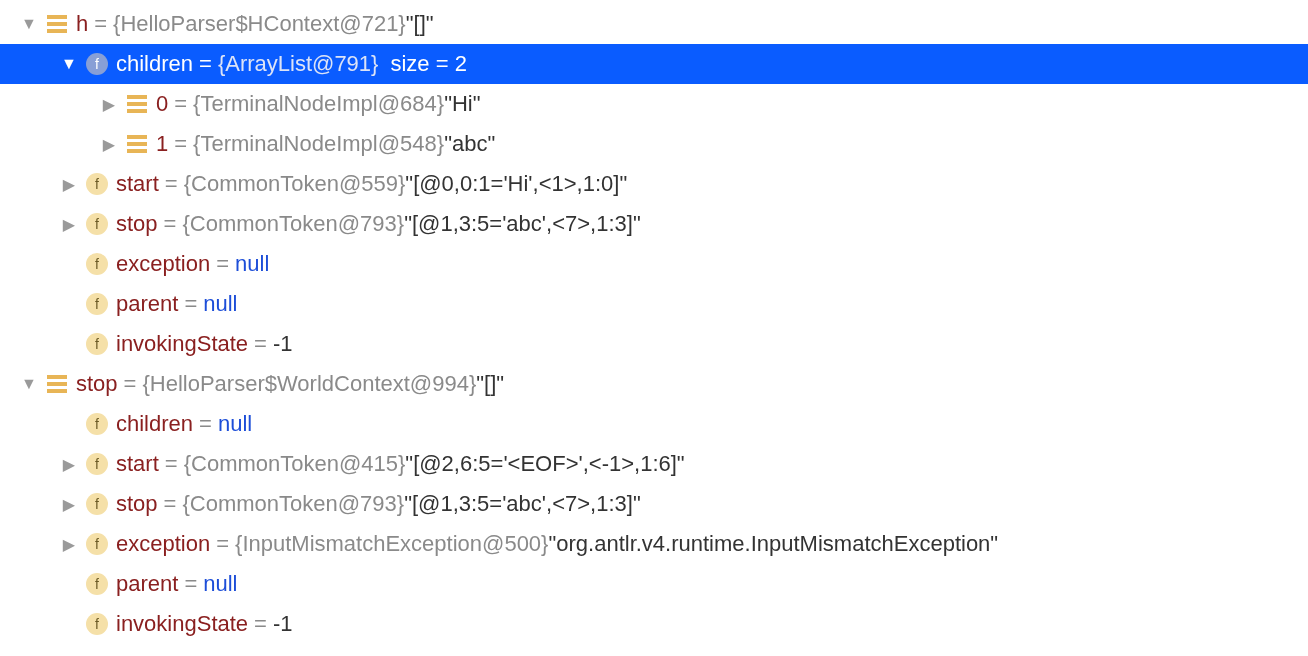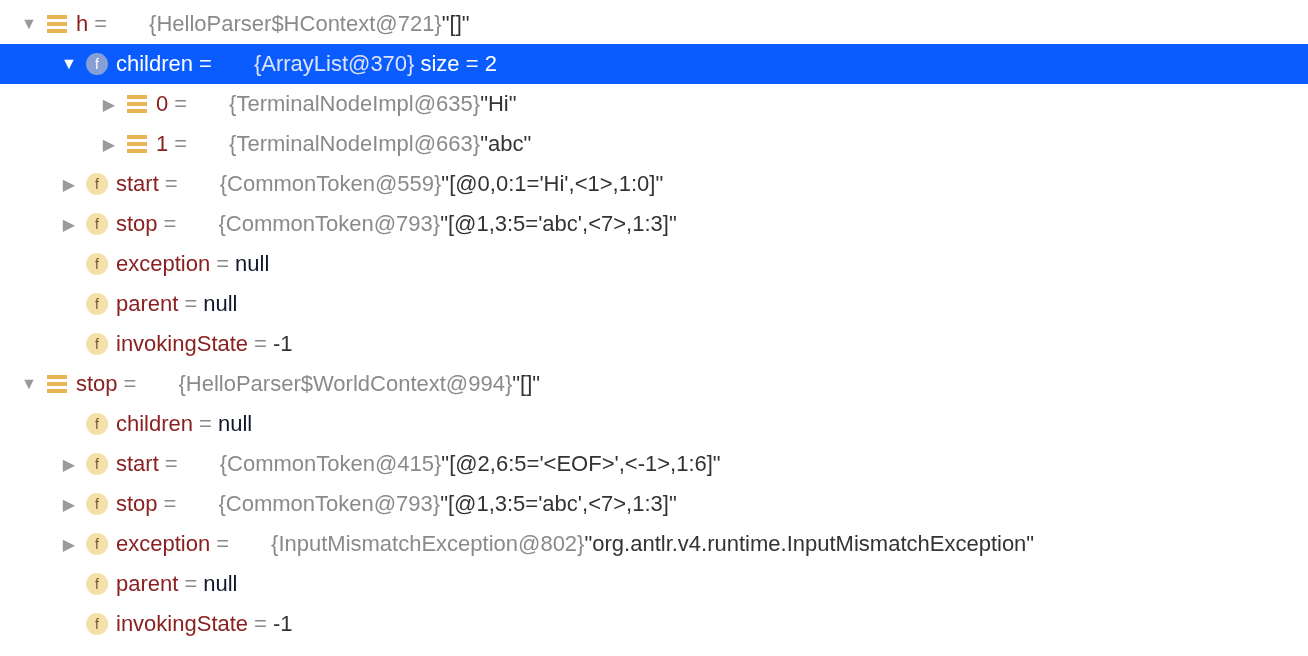--- a/index.html
+++ b/index.html
@@ -56,25 +56,25 @@
     font-weight: 500;
   }
   .row.selected .icon.field {
     background: #889fd6;
     color: #fff;
   }
   .name { color: #8a2020; font-weight: 400; }
   .row.selected .name { color: #fff; }
   .eq { color: #8a8a8a; margin: 0 6px; }
   .row.selected .eq { color: #fff; }
-  .type { color: #8a8a8a; margin-left: 36px; }
+  .type { color: #8a8a8a; }
   .row.selected .type { color: #dce3f7; }
   .val { color: #333; }
-  .nullval { color: #0f172a; }
-  .extra { color: #333; margin-left: 6px; }
+  .nullval { color: #1d4ed8; }
+  .extra { color: #333; margin-left: 12px; }
   .row.selected .extra { color: #fff; }
 </style>
 </head>
 <body>
 
 <div class="tree" id="tree">
     <div class="row">
       <span class="indent" style="width: 18px;"></span>
       <span class="arrow">▼</span>
       <span class="indent" style="width: 6px;"></span>
@@ -91,54 +91,54 @@
       <span> </span>
       <span class="val">"[]"</span>
     </div>
     <div class="row selected">
       <span class="indent" style="width: 58px;"></span>
       <span class="arrow">▼</span>
       <span class="indent" style="width: 6px;"></span>
       <span class="icon field">f</span>
       <span class="name">children</span>
       <span class="eq"> = </span>
-      <span class="type">{ArrayList@370}</span>
+      <span class="type">{ArrayList@791}</span>
       <span class="extra"> size = 2</span>
     </div>
     <div class="row">
       <span class="indent" style="width: 98px;"></span>
       <span class="arrow">▶</span>
       <span class="indent" style="width: 6px;"></span>
       <span class="icon list">
         <svg width="20" height="18" viewBox="0 0 20 18">
           <rect x="0" y="0" width="20" height="4"></rect>
           <rect x="0" y="7" width="20" height="4"></rect>
           <rect x="0" y="14" width="20" height="4"></rect>
         </svg>
       </span>
       <span class="name">0</span>
       <span class="eq"> = </span>
-      <span class="type">{TerminalNodeImpl@635}</span>
+      <span class="type">{TerminalNodeImpl@684}</span>
       <span> </span>
       <span class="val">"Hi"</span>
     </div>
     <div class="row">
       <span class="indent" style="width: 98px;"></span>
       <span class="arrow">▶</span>
       <span class="indent" style="width: 6px;"></span>
       <span class="icon list">
         <svg width="20" height="18" viewBox="0 0 20 18">
           <rect x="0" y="0" width="20" height="4"></rect>
           <rect x="0" y="7" width="20" height="4"></rect>
           <rect x="0" y="14" width="20" height="4"></rect>
         </svg>
       </span>
       <span class="name">1</span>
       <span class="eq"> = </span>
-      <span class="type">{TerminalNodeImpl@663}</span>
+      <span class="type">{TerminalNodeImpl@548}</span>
       <span> </span>
       <span class="val">"abc"</span>
     </div>
     <div class="row">
       <span class="indent" style="width: 58px;"></span>
       <span class="arrow">▶</span>
       <span class="indent" style="width: 6px;"></span>
       <span class="icon field">f</span>
       <span class="name">start</span>
       <span class="eq"> = </span>
@@ -232,21 +232,21 @@
       <span> </span>
       <span class="val">"[@1,3:5='abc',&lt;7&gt;,1:3]"</span>
     </div>
     <div class="row">
       <span class="indent" style="width: 58px;"></span>
       <span class="arrow">▶</span>
       <span class="indent" style="width: 6px;"></span>
       <span class="icon field">f</span>
       <span class="name">exception</span>
       <span class="eq"> = </span>
-      <span class="type">{InputMismatchException@802}</span>
+      <span class="type">{InputMismatchException@500}</span>
       <span> </span>
       <span class="val">"org.antlr.v4.runtime.InputMismatchException"</span>
     </div>
     <div class="row">
       <span class="indent" style="width: 58px;"></span>
       <span class="arrow blank">▶</span>
       <span class="indent" style="width: 6px;"></span>
       <span class="icon field">f</span>
       <span class="name">parent</span>
       <span class="eq"> = </span>

